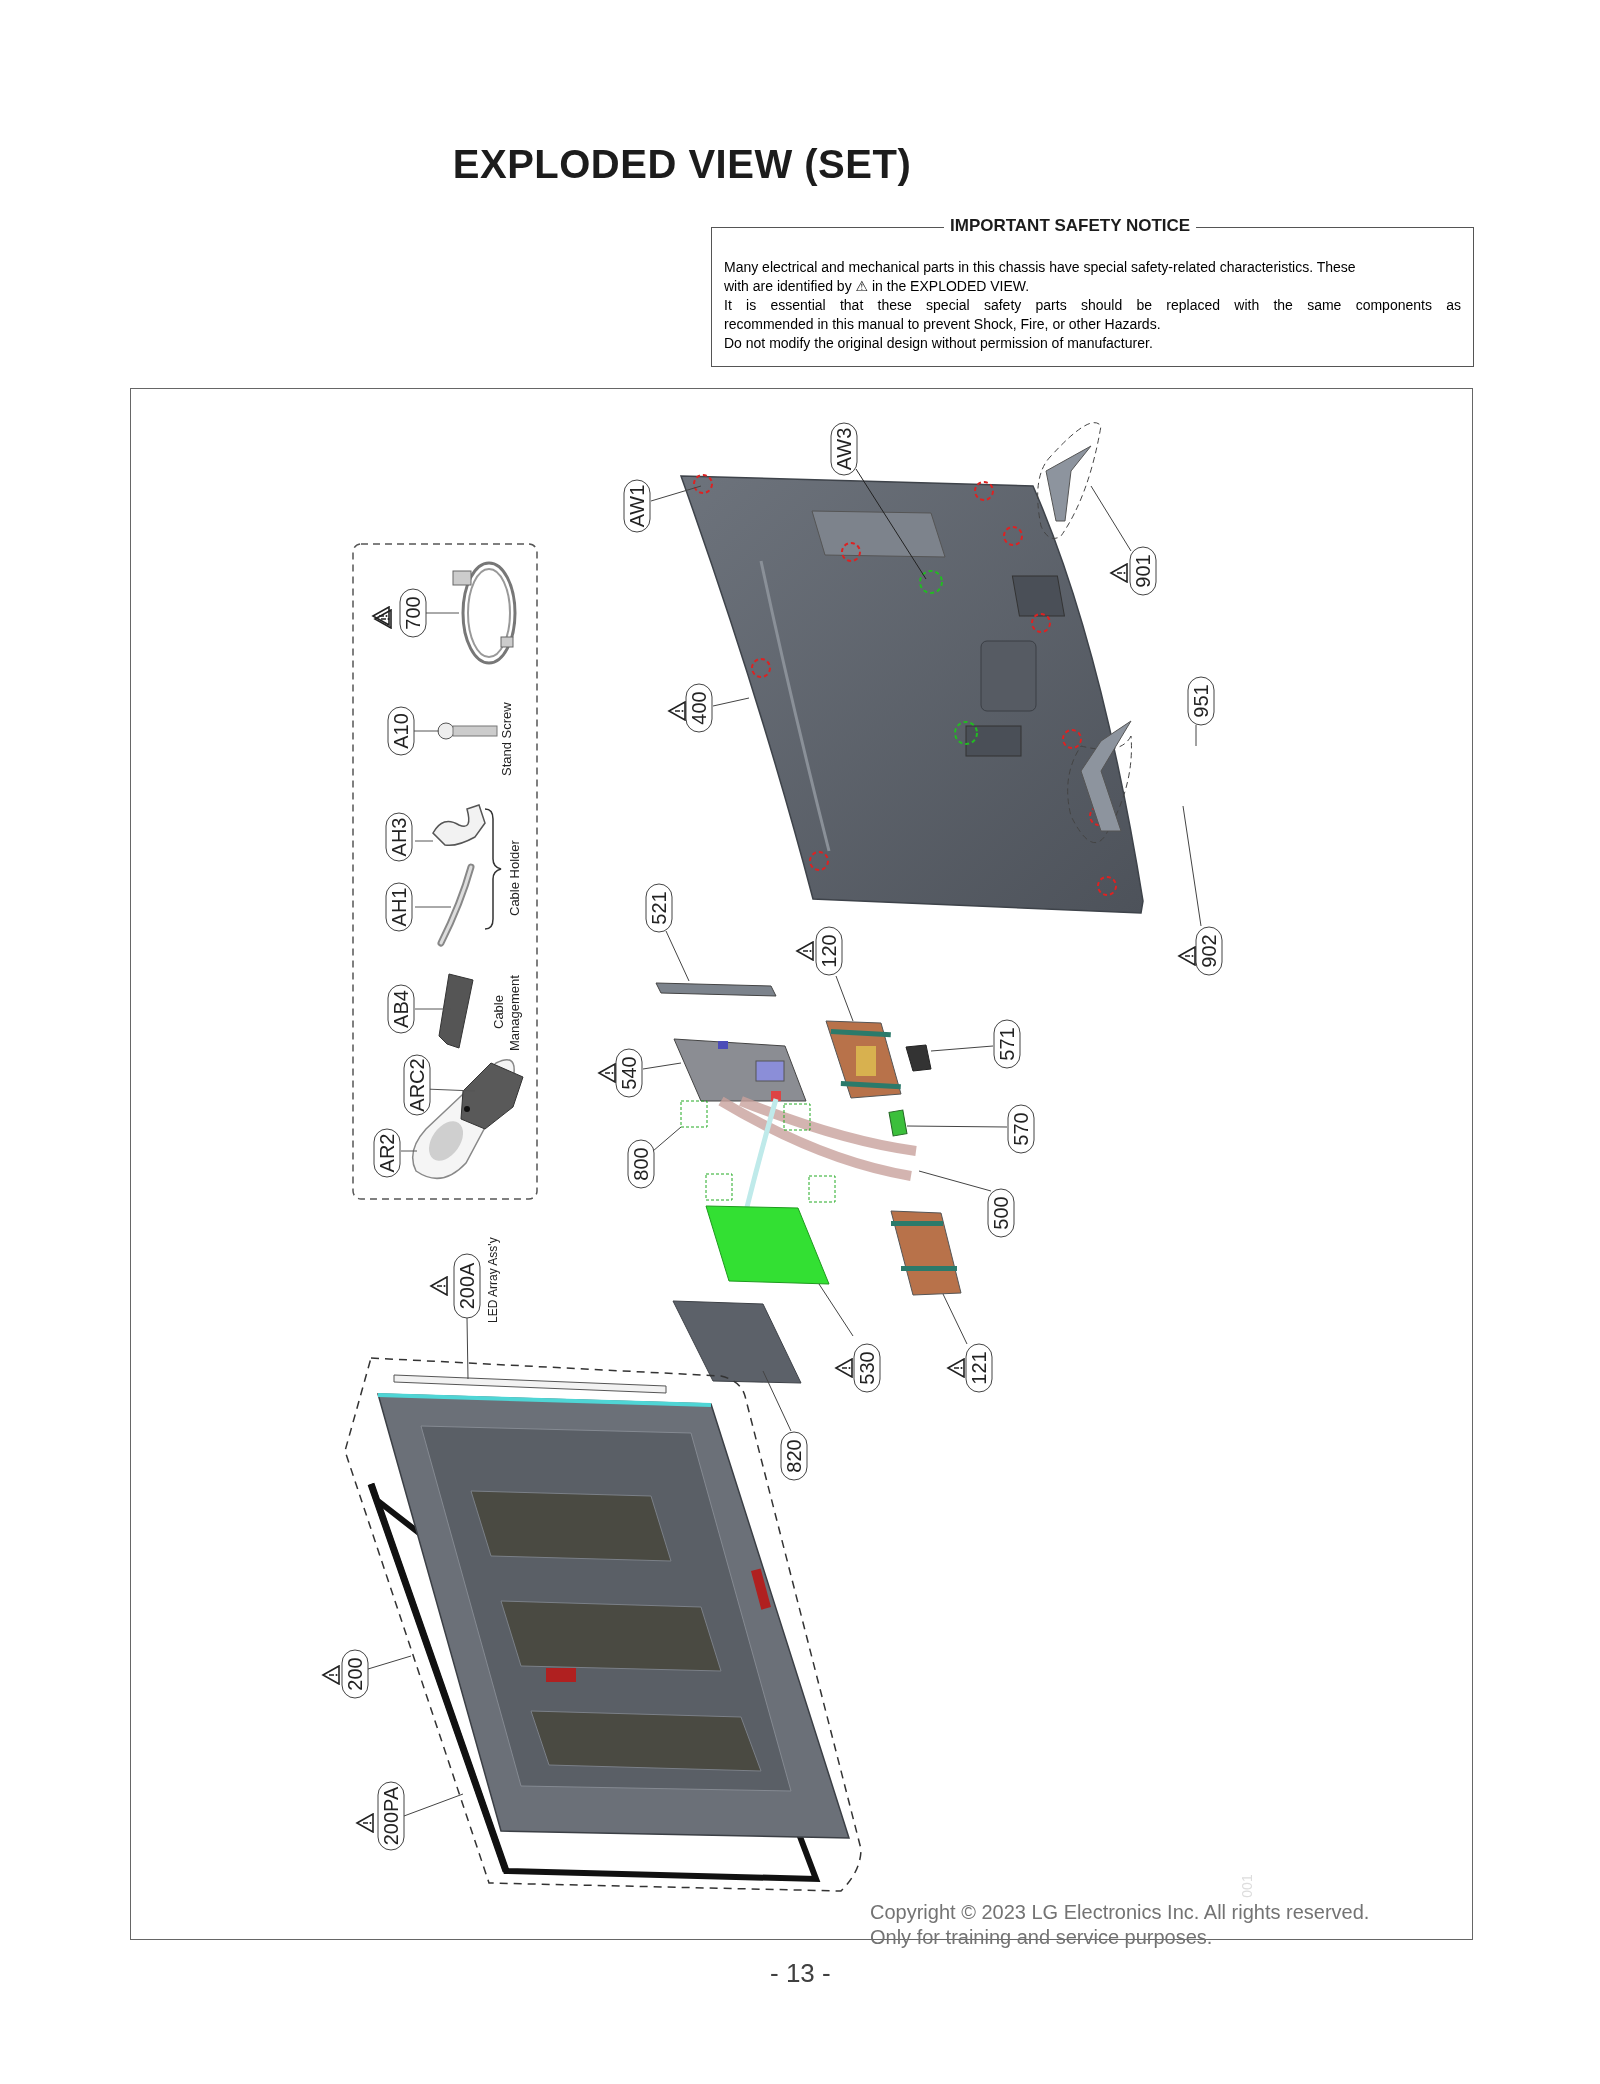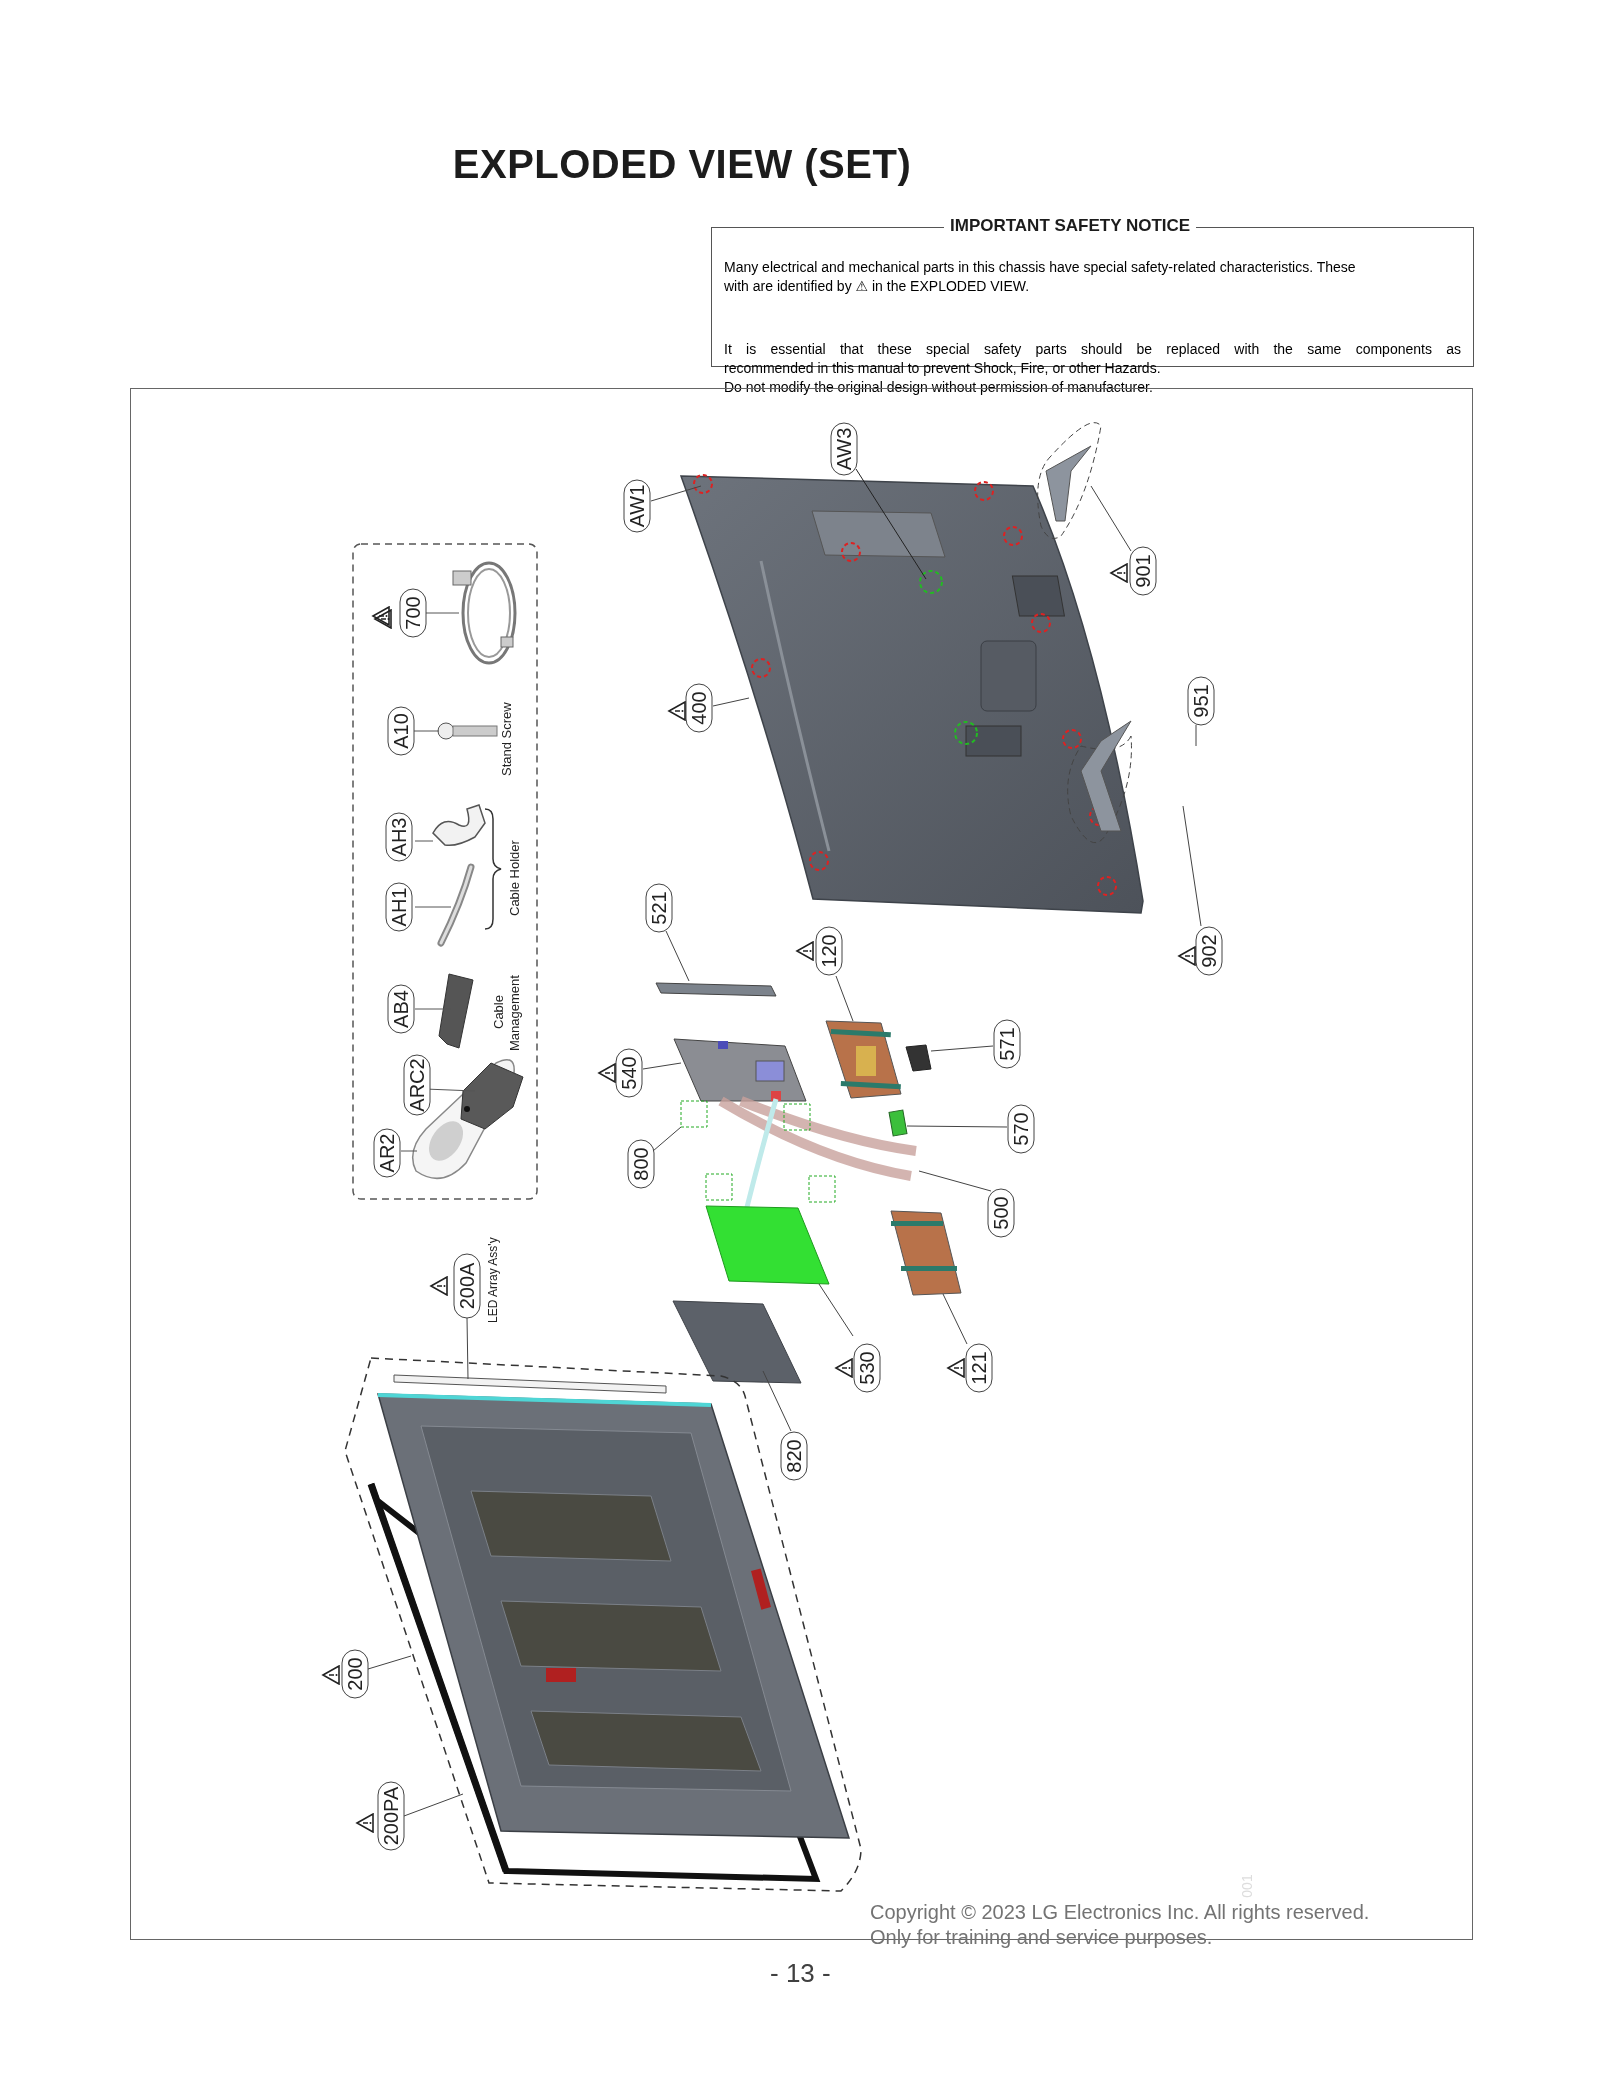--- a/index.html
+++ b/index.html
@@ -19,21 +19,21 @@
 </head>
 <body>
 
 <div class="title">EXPLODED VIEW (SET)</div>
 
 <div class="notice">
   <div class="notice-title">IMPORTANT SAFETY NOTICE</div>
   <div class="notice-body">
     <p>Many electrical and mechanical parts in this chassis have special safety-related characteristics. These</p>
     <p><span>with are identified by</span> <span>⚠</span> <span>in the EXPLODED VIEW.</span></p>
-    <p style="text-align:justify;text-align-last:justify;margin-top:44px;">It is essential that these special safety parts should be replaced with the same components as</p>
+    <p style="text-align:justify;text-align-last:justify;">It is essential that these special safety parts should be replaced with the same components as</p>
     <p>recommended in this manual to prevent Shock, Fire, or other Hazards.</p>
     <p>Do not modify the original design without permission of manufacturer.</p>
   </div>
 </div>
 
 <div class="diagram">
   <svg width="1343" height="1552" viewBox="130 388 1343 1552" xmlns="http://www.w3.org/2000/svg">
     <defs>
       <linearGradient id="coverGrad" x1="0" y1="0" x2="1" y2="1">
         <stop offset="0" stop-color="#6d737c"></stop>

